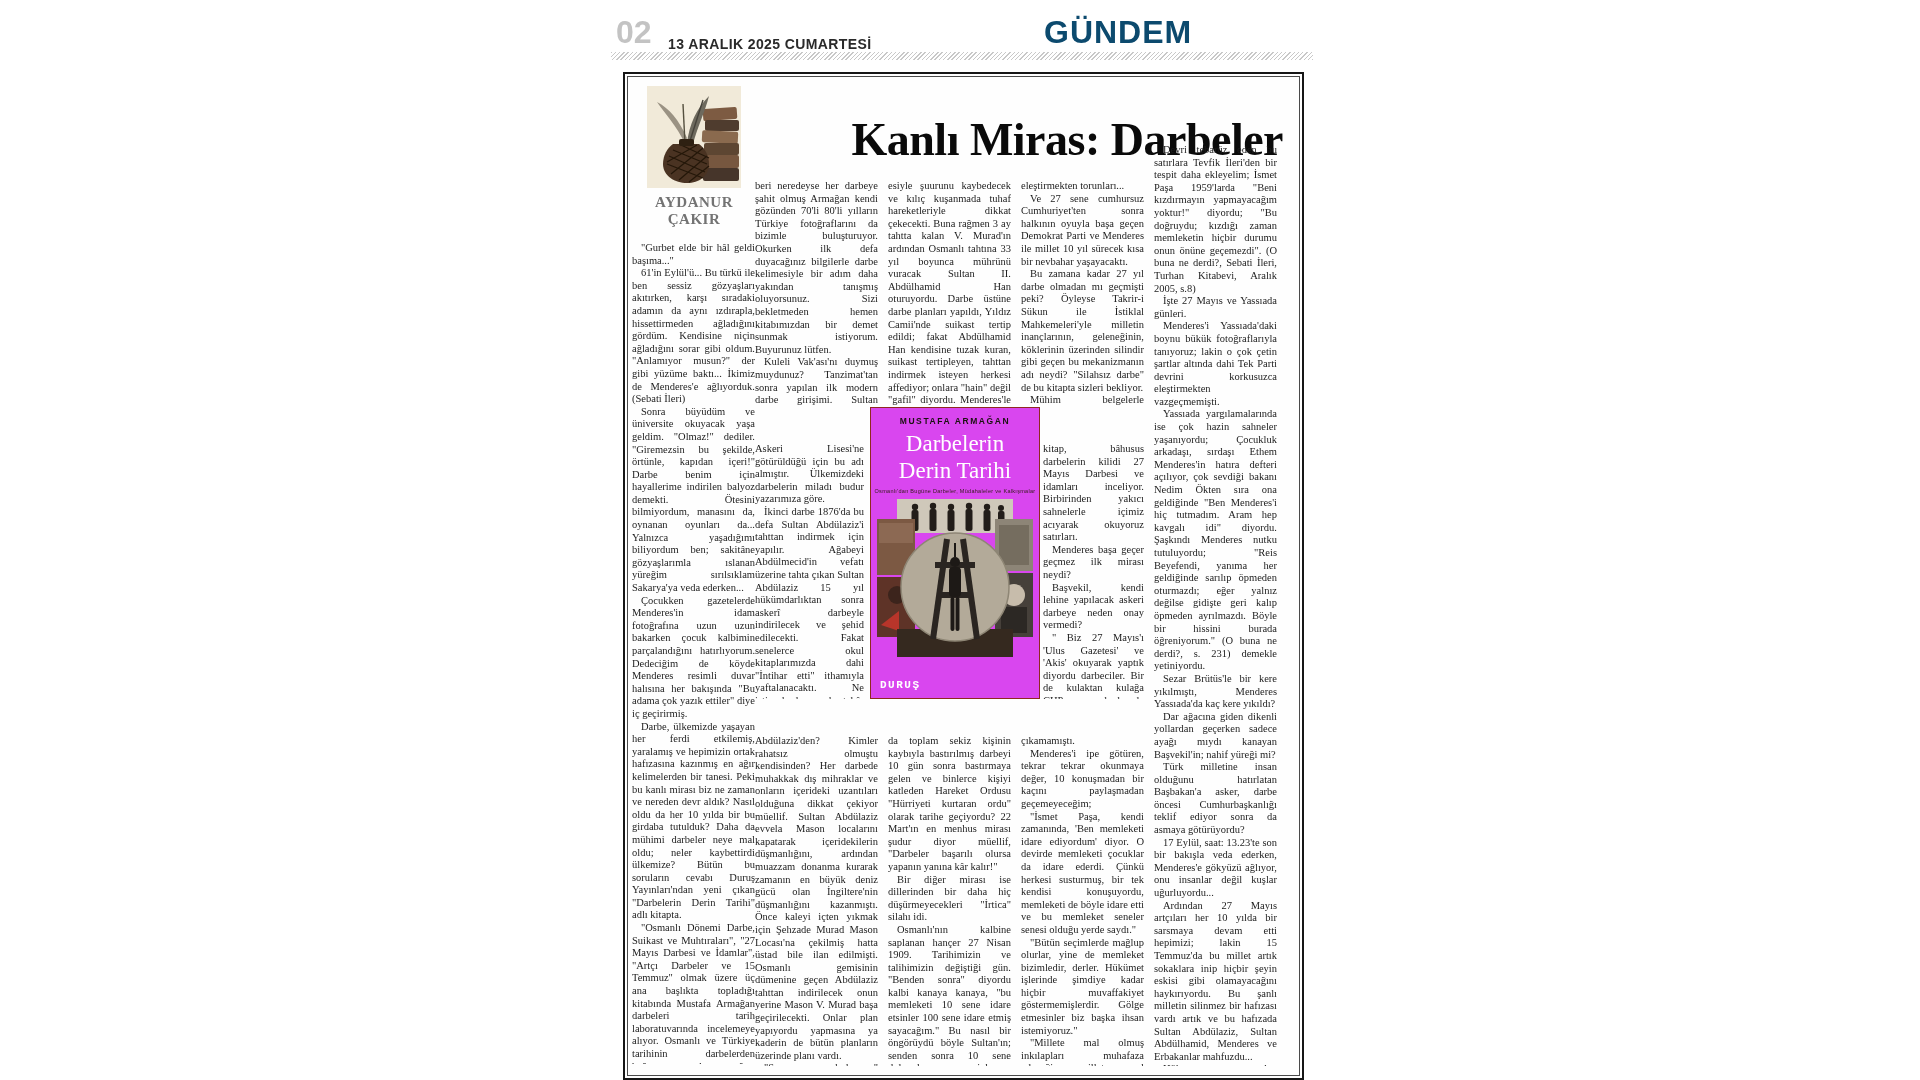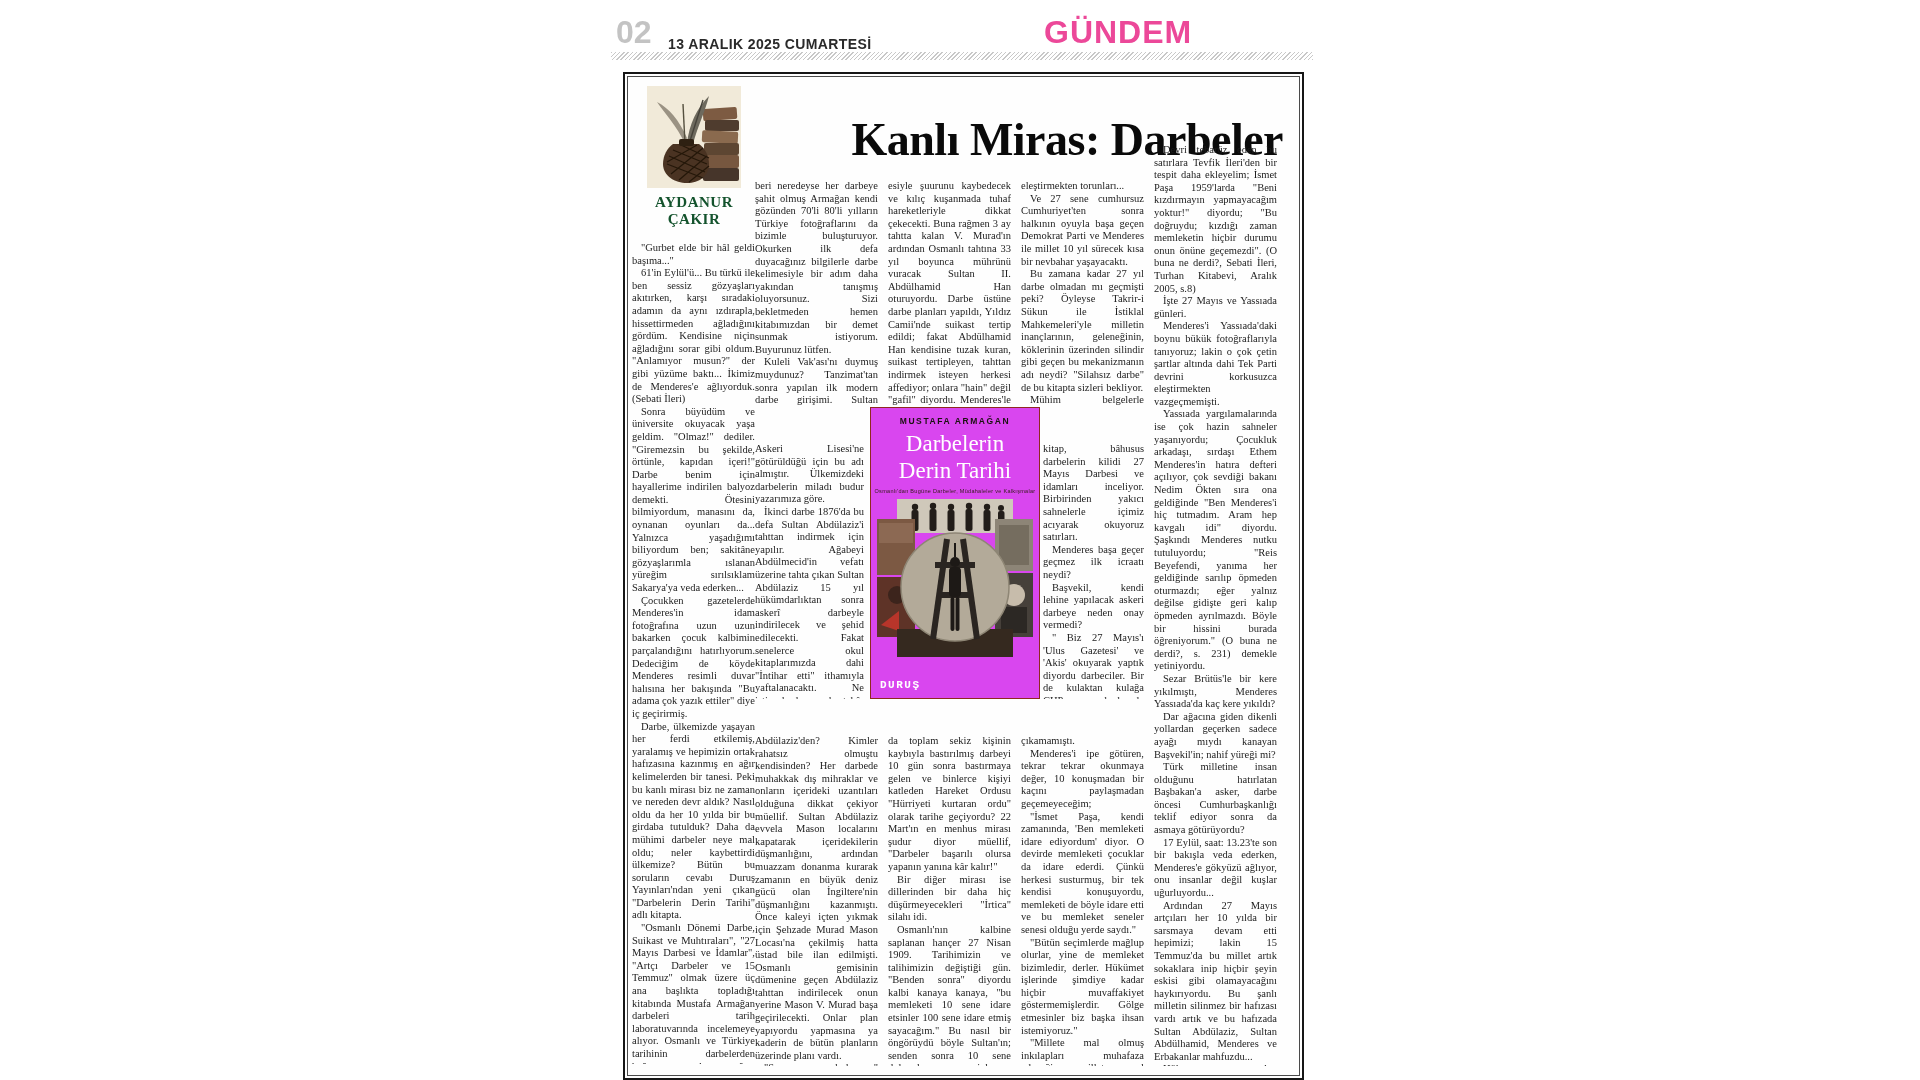--- a/index.html
+++ b/index.html
@@ -6,38 +6,38 @@
   body{width:1920px;height:1080px;background:#ffffff;position:relative;overflow:hidden;
        font-family:"Liberation Serif",serif;color:#1c1c1c;}
   .noselect{user-select:none;}
 
   
   .page-number{position:absolute;left:616px;top:14px;font-family:"Liberation Sans",sans-serif;
     font-weight:800;font-size:32px;color:#c3c3c3;letter-spacing:0px;}
   .issue-date{position:absolute;left:668px;top:36px;font-family:"Liberation Sans",sans-serif;
     font-weight:700;font-size:14px;color:#2a2a2a;letter-spacing:.4px;}
   .section-title{position:absolute;left:1044px;top:14px;font-family:"Liberation Sans",sans-serif;
-    font-weight:800;font-size:32px;color:#ec4899;letter-spacing:1px;}
+    font-weight:800;font-size:32px;color:#0c4a6e;letter-spacing:1px;}
   .header-rule{position:absolute;left:611px;top:52px;width:702px;height:8px;
     background:repeating-linear-gradient(135deg,#c8c8c8 0 1px,#ffffff 1px 3px);}
 
   
   .article-frame{position:absolute;left:623px;top:72px;width:677px;height:1004px;
     border:2px solid #161616;background:#fefefe;}
   .article-frame .inner-line{position:absolute;left:2px;top:2px;right:2px;bottom:2px;
     border:1px solid #4a4a4a;pointer-events:none;}
 
   
   .article-title{position:absolute;left:126px;top:4px;width:532px;height:64px;
     font-family:"Liberation Serif",serif;font-weight:700;font-size:46px;line-height:62px;
     text-align:right;color:#0a0a0a;letter-spacing:-.5px;white-space:nowrap;}
   .author-block{position:absolute;left:8px;top:12px;width:122px;text-align:center;}
   .author-photo{width:94px;height:102px;display:block;margin:0 auto;}
   .author-name{margin-top:6px;font-weight:700;font-size:15px;line-height:17px;
-    letter-spacing:.5px;color:#14532d;}
+    letter-spacing:.5px;color:#737373;}
 
   
   .col{position:absolute;width:123px;overflow:hidden;text-align:justify;}
   .col p{margin:0;font-size:10.5px;line-height:12.6px;text-indent:9px;}
   .col p.cont{text-indent:0;margin-top:36px;}
   .seg{overflow:hidden;}
   .col1{left:7px;top:168px;height:822px;}
   .col2{left:130px;top:70px;height:922px;}
   .col3{left:263px;top:70px;height:922px;}
   .col4{left:396px;top:70px;height:922px;}
@@ -146,21 +146,21 @@
 
   <div class="col col4">
     <div class="seg seg-top">
       <p class="cont">eleştirmekten torunları...</p>
       <p>Ve 27 sene cumhursuz Cumhuriyet'ten sonra halkının oyuyla başa geçen Demokrat Parti ve Menderes ile millet 10 yıl sürecek kısa bir nevbahar yaşayacaktı.</p>
       <p>Bu zamana kadar 27 yıl darbe olmadan mı geçmişti peki? Öyleyse Takrir-i Sükun ile İstiklal Mahkemeleri'yle milletin inançlarının, geleneğinin, köklerinin üzerinden silindir gibi geçen bu mekanizmanın adı neydi? "Silahsız darbe" de bu kitapta sizleri bekliyor.</p>
       <p>Mühim belgelerle tarihimizdeki bütün darbelere (28 Şubat hariç) yer veren</p>
     </div>
     <div class="seg seg-mid">
       <p class="cont">kitap, bâhusus darbelerin kilidi 27 Mayıs Darbesi ve idamları inceliyor. Birbirinden yakıcı sahnelerle içimiz acıyarak okuyoruz satırları.</p>
-      <p>Menderes başa geçer geçmez ilk icraatı neydi?</p>
+      <p>Menderes başa geçer geçmez ilk mirası neydi?</p>
       <p>Başvekil, kendi lehine yapılacak askeri darbeye neden onay vermedi?</p>
       <p>" Biz 27 Mayıs'ı 'Ulus Gazetesi' ve 'Akis' okuyarak yaptık diyordu darbeciler. Bir de kulaktan kulağa CHP yalanlarıyla yayılan "Fısıltı gazetesi" vardı ki darbenin alt yapısını oluşturmakta işe yaramış, DP iktidarı onunla başa</p>
     </div>
     <div class="seg seg-bottom">
       <p class="cont">çıkamamıştı.</p>
       <p>Menderes'i ipe götüren, tekrar tekrar okunmaya değer, 10 konuşmadan bir kaçını paylaşmadan geçemeyeceğim;</p>
       <p>"İsmet Paşa, kendi zamanında, 'Ben memleketi idare ediyordum' diyor. O devirde memleketi çocuklar da idare ederdi. Çünkü herkesi susturmuş, bir tek kendisi konuşuyordu, memleketi de böyle idare etti ve bu memleket seneler senesi olduğu yerde saydı."</p>
       <p>"Bütün seçimlerde mağlup olurlar, yine de memleket bizimledir, derler. Hükümet işlerinde şimdiye kadar hiçbir muvaffakiyet göstermemişlerdir. Gölge etmesinler biz başka ihsan istemiyoruz."</p>
       <p>"Millete mal olmuş inkılapları muhafaza edeceğiz, millete mal olmamış inkılapları tasfiye edeceğiz." (Nitekim Arapça ezan yasağı kaldırılmıştır)</p>
     </div>

